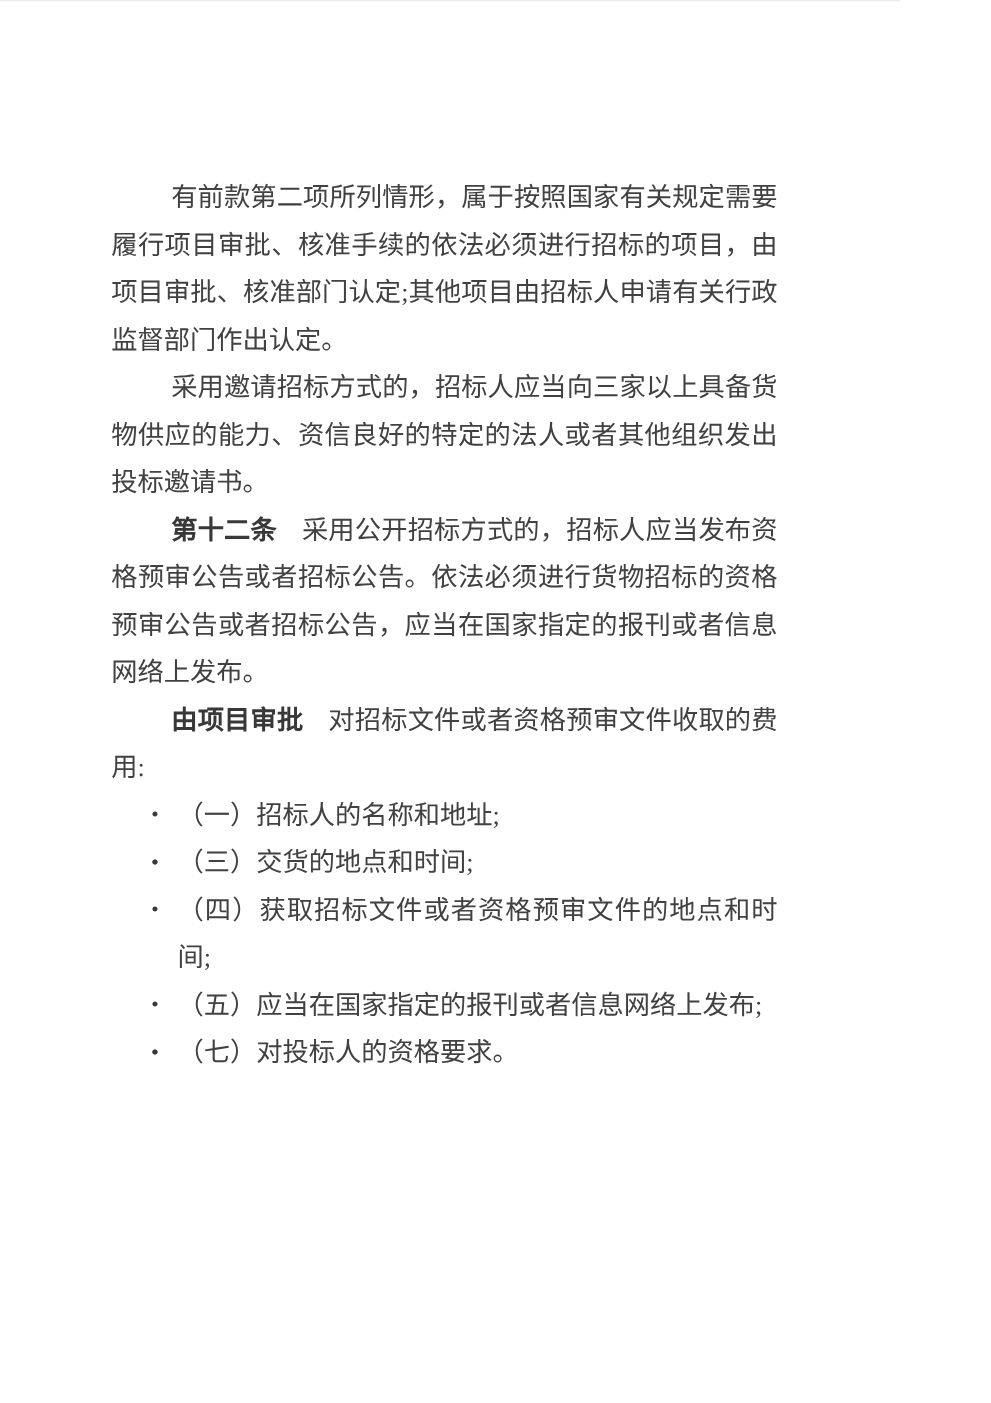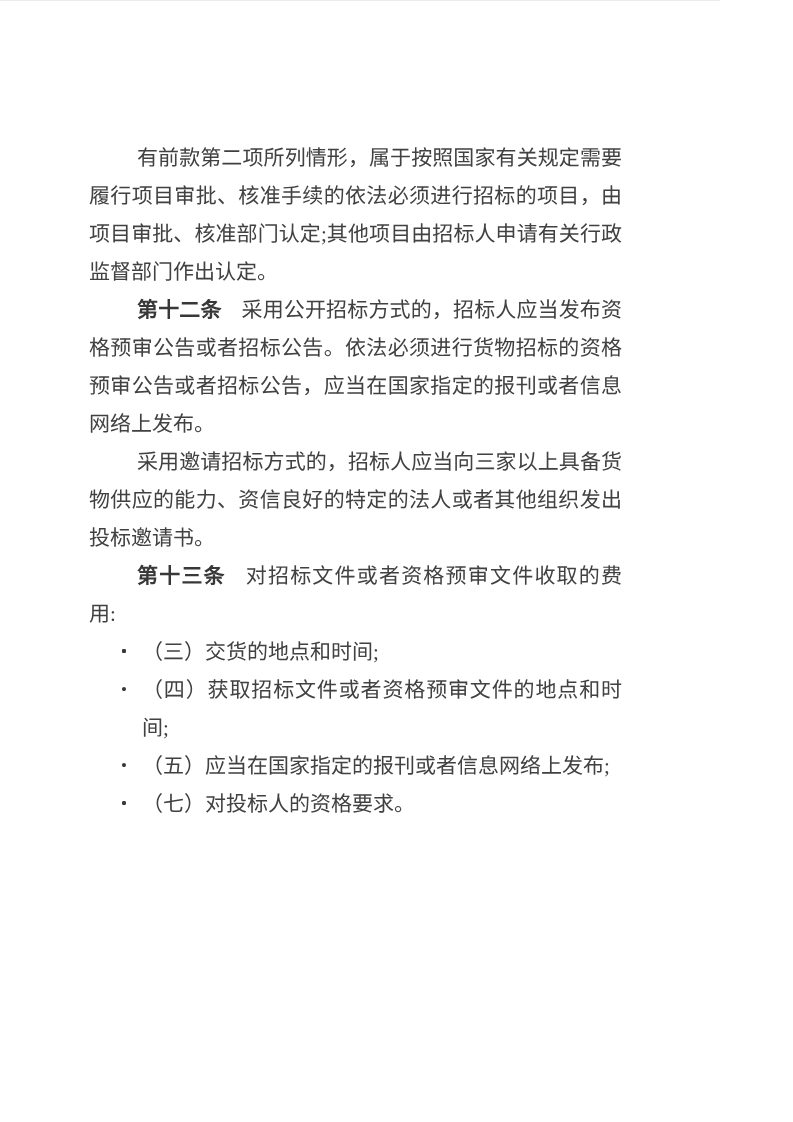--- a/index.html
+++ b/index.html
@@ -55,25 +55,25 @@
     line-height: 38px;
     color: #3a3a3a;
   }
 </style>
 </head>
 <body>
 
 <div class="page">
   <div class="doc" id="doc-root">
       <p class="para">有前款第二项所列情形，属于按照国家有关规定需要履行项目审批、核准手续的依法必须进行招标的项目，由项目审批、核准部门认定;其他项目由招标人申请有关行政监督部门作出认定。</p>
+      <p class="para">采用邀请招标方式的，招标人应当向三家以上具备货物供应的能力、资信良好的特定的法人或者其他组织发出投标邀请书。</p>
       <p class="para"><span class="article-label">第十二条</span><span>采用公开招标方式的，招标人应当发布资格预审公告或者招标公告。依法必须进行货物招标的资格预审公告或者招标公告，应当在国家指定的报刊或者信息网络上发布。</span></p>
-      <p class="para">采用邀请招标方式的，招标人应当向三家以上具备货物供应的能力、资信良好的特定的法人或者其他组织发出投标邀请书。</p>
-      <p class="para"><span class="article-label">第十三条</span><span>对招标文件或者资格预审文件收取的费用:</span></p>
+      <p class="para"><span class="article-label">由项目审批</span><span>对招标文件或者资格预审文件收取的费用:</span></p>
       <ul class="clauses">
-        <li class="clause"><span class="bullet">•</span></li>
+        <li class="clause"><span class="bullet">•</span><span>（一）招标人的名称和地址;</span></li>
         <li class="clause"><span class="bullet">•</span></li>
         <li class="clause"><span class="bullet">•</span><span>（三）交货的地点和时间;</span></li>
         <li class="clause"><span class="bullet">•</span><span>（四）获取招标文件或者资格预审文件的地点和时间;</span></li>
         <li class="clause"><span class="bullet">•</span><span>（五）应当在国家指定的报刊或者信息网络上发布;</span></li>
         <li class="clause"><span class="bullet">•</span></li>
         <li class="clause"><span class="bullet">•</span><span>（七）对投标人的资格要求。</span></li>
       </ul>
     </div>
 </div>
 

